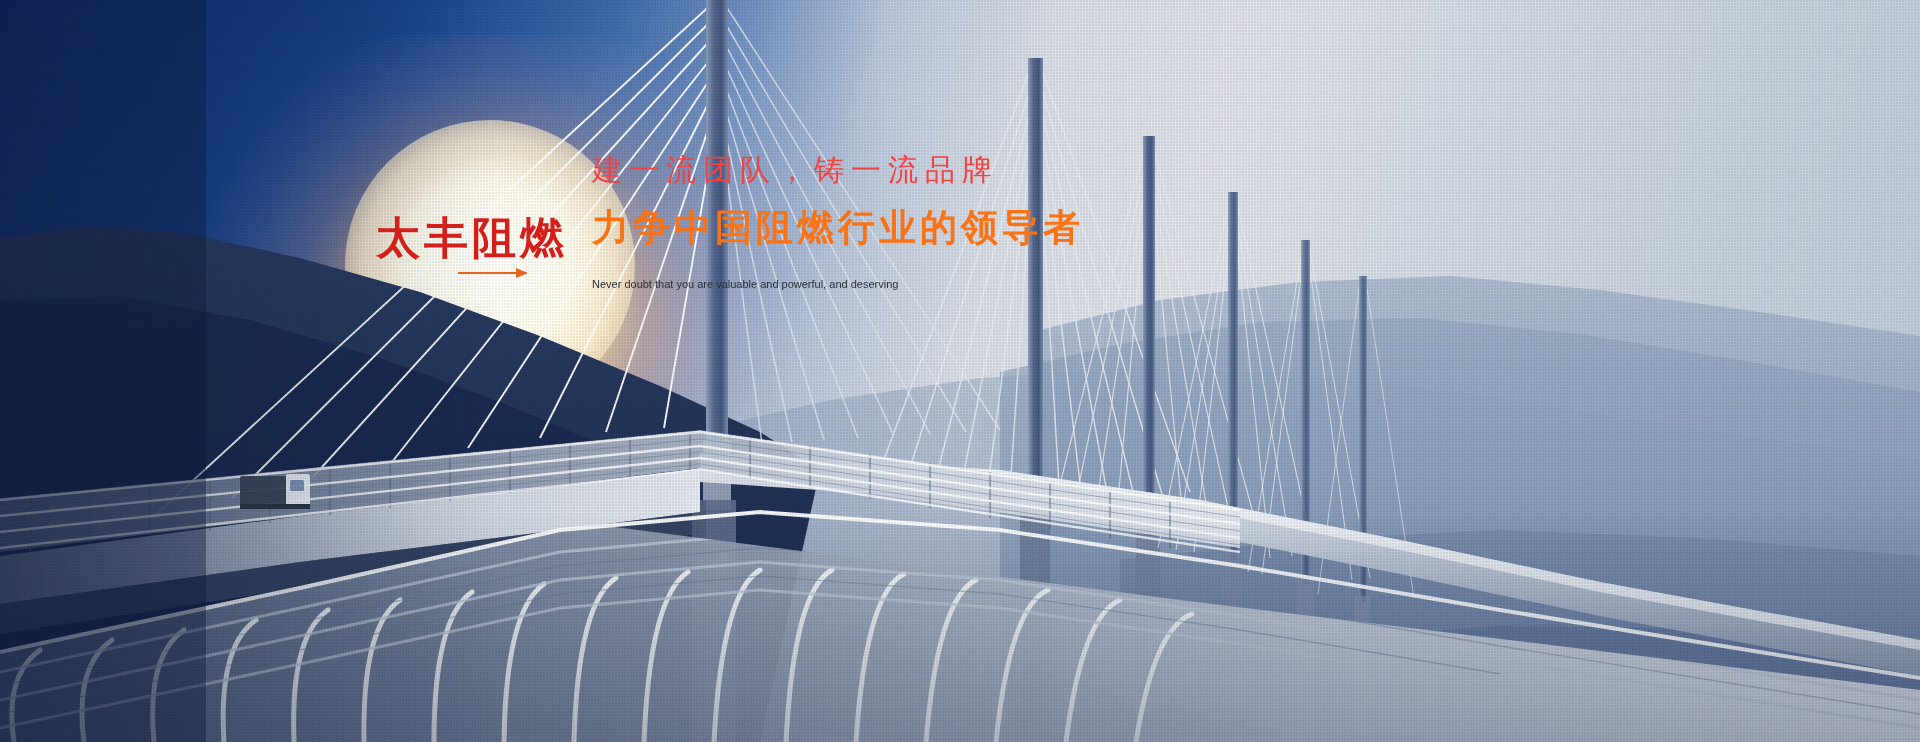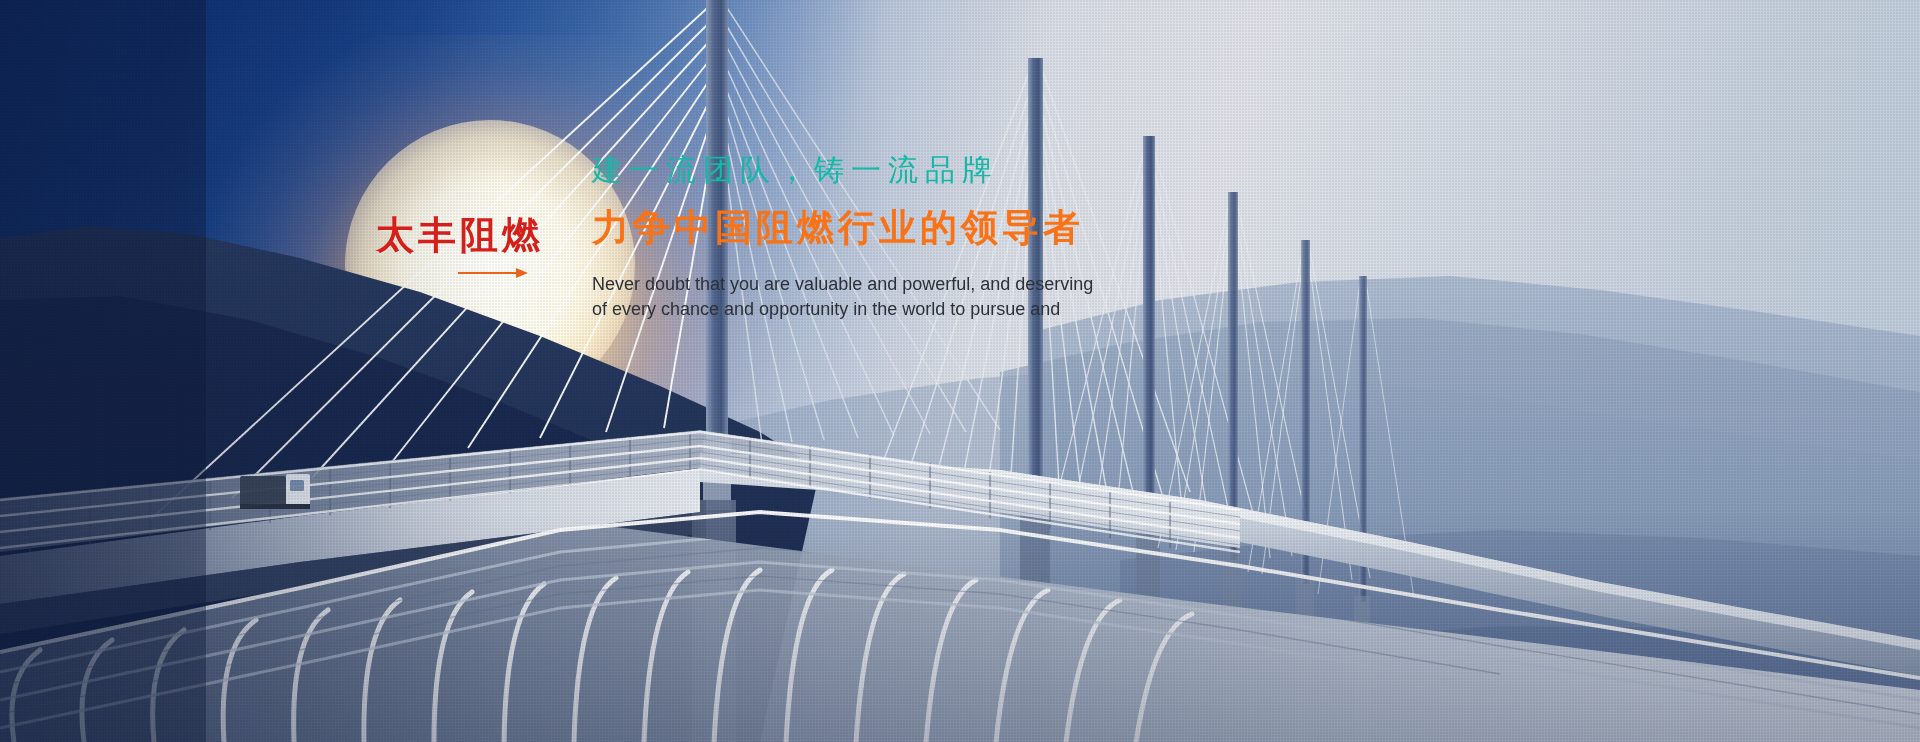--- a/index.html
+++ b/index.html
@@ -106,43 +106,43 @@
   }
 
   
   .content { position:absolute; inset:0; }
 
   .logo-block {
     position:absolute; left:376px; top:216px; width:170px;
   }
   .logo-text {
     font-family:"DejaVu Sans","Liberation Sans",sans-serif;
-    font-size:38px; font-weight:bold; color:#d4201a;
+    font-size:44px; font-weight:bold; color:#d4201a;
     letter-spacing:4px; line-height:1; white-space:nowrap;
     text-shadow:0 1px 2px rgba(255,255,255,.55);
   }
   .logo-arrow { position:absolute; left:82px; top:50px; width:72px; height:14px; }
 
   .headline-block { position:absolute; left:592px; top:152px; }
 
   .head-sub {
     font-family:"DejaVu Serif","Liberation Serif",serif;
-    font-size:30px; color:#14b8a6; letter-spacing:7px;
+    font-size:30px; color:#ef4444; letter-spacing:7px;
     line-height:1.2; white-space:nowrap; font-weight:400;
   }
   .head-main {
     margin-top:18px;
     font-family:"DejaVu Sans","Liberation Sans",sans-serif;
     font-size:37px; font-weight:bold; color:#f97316;
     letter-spacing:4px; line-height:1.2; white-space:nowrap;
   }
   .head-en {
     margin-top:22px;
     font-family:"Liberation Sans","DejaVu Sans",sans-serif;
-    font-size:18px; color:#2c3138; line-height:25px;
+    font-size:11px; color:#2c3138; line-height:25px;
     font-weight:400; white-space:nowrap;
   }
 </style>
 </head>
 <body>
 
 <div id="banner">
 
   <div class="sky"></div>
   <div class="sky-top-dark"></div>
@@ -414,18 +414,17 @@
         <line x1="0" y1="7" x2="62" y2="7" stroke="#e8641b" stroke-width="1.8"></line>
         <path d="M58 2 L70 7 L58 12 Z" fill="#e8641b"></path>
       </svg>
     </div>
 
     <div class="headline-block">
       <div class="head-sub">建一流团队，铸一流品牌</div>
       <div class="head-main">力争中国阻燃行业的领导者</div>
       <div class="head-en">
         <div>Never doubt that you are valuable and powerful, and deserving</div>
-        <div> of every chance and opportunity in the world to pursue and</div>
       </div>
     </div>
 
   </div>
 </div>
 
 </body></html>

